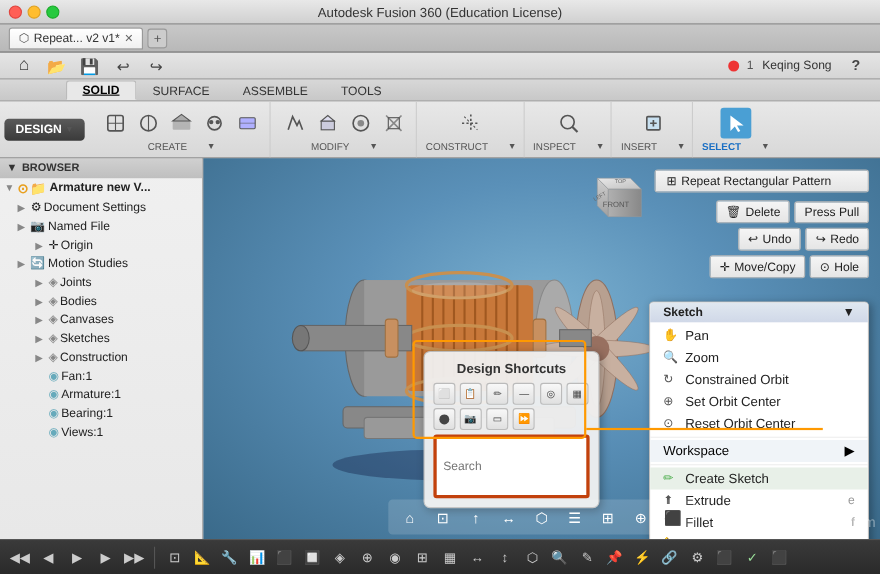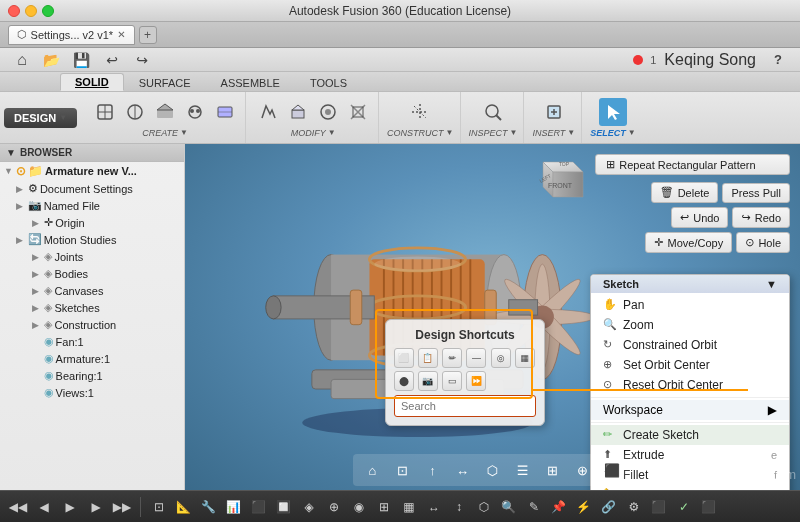--- a/index.html
+++ b/index.html
@@ -144,22 +144,21 @@
       height: 100%;
       justify-content: center;
     }
     .toolbar-group:last-child { border-right: none; }
     .toolbar-group-label {
       font-size: 9px;
       color: #555;
       margin-top: 2px;
       display: flex;
       align-items: center;
-      gap: 2px;
-      font-style: italic;
+      gap: 18px;
     }
     .toolbar-icons {
       display: flex;
       gap: 2px;
       align-items: center;
     }
     .toolbar-icon {
       width: 28px;
       height: 28px;
       display: flex;
@@ -361,22 +360,22 @@
       border-radius: 3px;
       display: flex;
       align-items: center;
       justify-content: center;
       font-size: 9px;
       cursor: pointer;
       color: #444;
     }
     .shortcuts-search {
       width: 100%;
-      padding: 4px 6px;
-      border: 1px solid #c2410c;
+      padding: 20px 6px;
+      border: 3px solid #c2410c;
       border-radius: 3px;
       font-size: 11px;
       background: white;
       color: #666;
     }
 
     
     .status-bar {
       position: absolute;
       bottom: 0;
@@ -467,42 +466,42 @@
     <div class="wc wc-close"></div>
     <div class="wc wc-min"></div>
     <div class="wc wc-max"></div>
   </div>
   <span class="title-bar-title">Autodesk Fusion 360 (Education License)</span>
 </div>
 
 <div class="tab-bar">
   <div class="tab-item active">
     <span style="color:#555;font-size:11px">⬡</span>
-    <span>Settings... v2 v1*</span>
+    <span>Repeat... v2 v1*</span>
     <span class="tab-close">✕</span>
   </div>
   <div class="tab-add">+</div>
 </div>
 
 <div class="menu-bar">
 
   <div style="display:flex;gap:2px;align-items:center;margin-right:8px">
     <div class="toolbar-icon" style="font-size:16px">⌂</div>
     <div class="toolbar-icon" style="font-size:14px">📂</div>
     <div class="toolbar-icon" style="font-size:14px">💾</div>
     <div class="toolbar-icon" style="font-size:14px">↩</div>
     <div class="toolbar-icon" style="font-size:14px">↪</div>
   </div>
 
   <div class="menu-right">
     <div style="display:flex;align-items:center;gap:3px">
       <div class="recording-dot"></div>
       <span style="color:#555;font-size:11px">1</span>
     </div>
-    <span style="font-size:16px;color:#333">Keqing Song</span>
+    <span style="font-size:11px;color:#333">Keqing Song</span>
     <div class="toolbar-icon" style="font-size:13px;font-weight:bold">?</div>
   </div>
 </div>
 
 <div class="toolbar-tabs">
   <div class="toolbar-tab active">SOLID</div>
   <div class="toolbar-tab">SURFACE</div>
   <div class="toolbar-tab">ASSEMBLE</div>
   <div class="toolbar-tab">TOOLS</div>
 </div>

